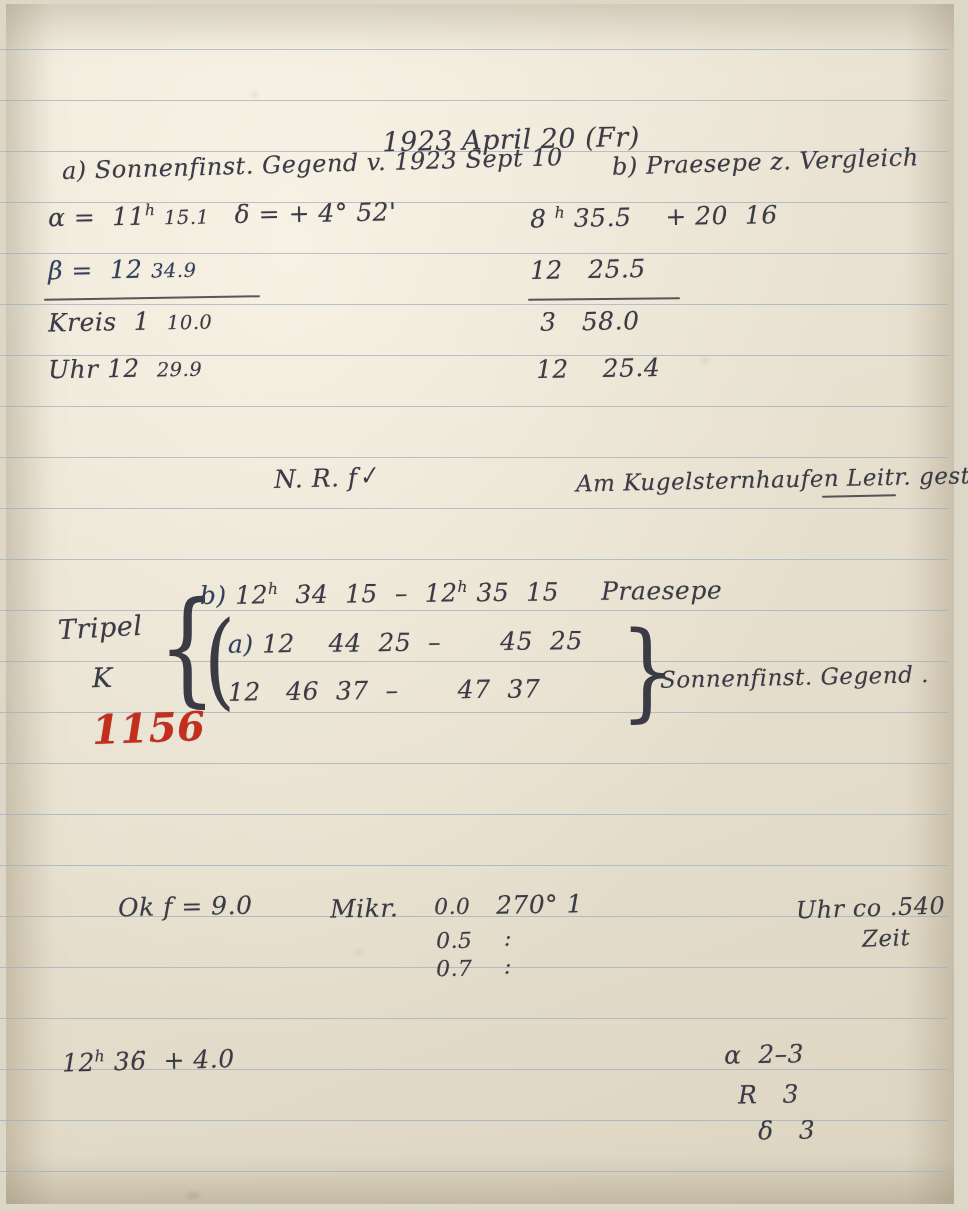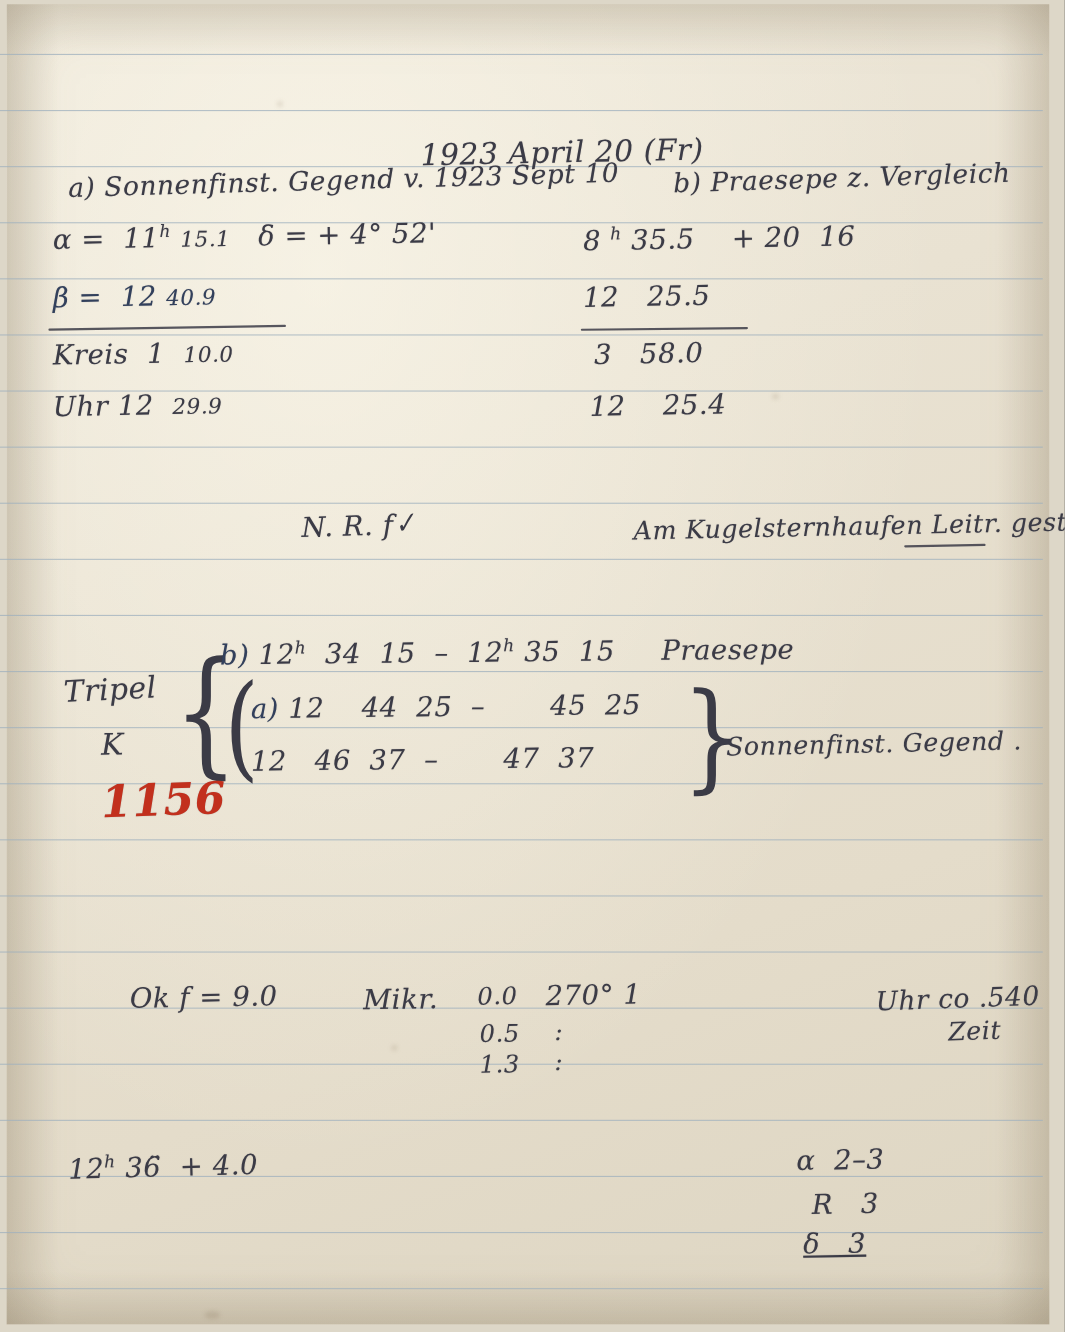--- a/index.html
+++ b/index.html
@@ -128,21 +128,21 @@
   <div class="hw" style="left:346px; top:93px; font-size:27px; transform:rotate(-1.2deg);">
     <span>1923 April 20 (Fr)</span>
   </div>
 
   <div class="hw" style="left:62px; top:150px; font-size:24px; transform:rotate(-1.6deg);">a) Sonnenfinst. Gegend v. 1923 Sept 10</div>
 
   <div class="hw" style="left:612px; top:148px; font-size:24px; transform:rotate(-1.8deg);">b) Praesepe z. Vergleich</div>
 
   <div class="hw" style="left:48px; top:200px; font-size:25px; transform:rotate(-1deg);">α =  11<span class="sup">h</span> <span class="small">15.1</span>   δ = + 4° 52'</div>
 
-  <div class="hw ink-blue" style="left:48px; top:255px; font-size:25px; transform:rotate(-1deg);">β =  12 <span class="small">40.9</span></div>
+  <div class="hw ink-blue" style="left:48px; top:255px; font-size:25px; transform:rotate(-1deg);">β =  12 <span class="small">34.9</span></div>
   <div class="underline-h" style="left:44px; top:297px; width:216px; transform:rotate(-0.9deg);"></div>
 
   <div class="hw" style="left:48px; top:307px; font-size:25px; transform:rotate(-1deg);">Kreis  1  <span class="small">10.0</span></div>
 
   <div class="hw" style="left:48px; top:354px; font-size:25px; transform:rotate(-1deg);">Uhr 12  <span class="small">29.9</span></div>
 
   <div class="hw" style="left:530px; top:202px; font-size:25px; transform:rotate(-1deg);">8 <span class="sup">h</span> 35.5    + 20  16</div>
   <div class="hw" style="left:530px; top:255px; font-size:25px; transform:rotate(-1deg);">12   25.5</div>
   <div class="underline-h" style="left:528px; top:298px; width:152px; transform:rotate(-0.6deg);"></div>
   <div class="hw" style="left:540px; top:307px; font-size:25px; transform:rotate(-1deg);">3   58.0</div>
@@ -171,27 +171,27 @@
   <div class="hw" style="left:660px; top:664px; font-size:23px; transform:rotate(-1.2deg);">Sonnenfinst. Gegend .</div>
 
   <div class="hw ink-red" style="left:92px; top:704px; font-size:40px; transform:rotate(-2deg);">1156</div>
 
   <div class="hw" style="left:118px; top:892px; font-size:25px; transform:rotate(-1deg);">Ok f = 9.0</div>
 
   <div class="hw" style="left:330px; top:894px; font-size:25px; transform:rotate(-1deg);">Mikr.</div>
 
   <div class="hw" style="left:434px; top:894px; font-size:22px; transform:rotate(-1deg);">0.0</div>
   <div class="hw" style="left:436px; top:928px; font-size:22px; transform:rotate(-1deg);">0.5</div>
-  <div class="hw" style="left:436px; top:956px; font-size:22px; transform:rotate(-1deg);">1.3</div>
+  <div class="hw" style="left:436px; top:956px; font-size:22px; transform:rotate(-1deg);">0.7</div>
 
   <div class="hw" style="left:496px; top:890px; font-size:25px; transform:rotate(-1deg);">270° 1</div>
   <div class="hw" style="left:504px; top:926px; font-size:22px;">:</div>
   <div class="hw" style="left:504px; top:954px; font-size:22px;">:</div>
 
   <div class="hw" style="left:796px; top:894px; font-size:24px; transform:rotate(-2deg);">Uhr co .540</div>
   <div class="hw" style="left:862px; top:925px; font-size:23px; transform:rotate(-2deg);">Zeit</div>
 
   <div class="hw" style="left:62px; top:1046px; font-size:25px; transform:rotate(-1.5deg);">12<span class="sup">h</span> 36̈  + 4.0</div>
 
   <div class="hw" style="left:724px; top:1040px; font-size:25px; transform:rotate(-1deg);">α  2–3</div>
   <div class="hw" style="left:738px; top:1080px; font-size:25px; transform:rotate(-1deg);">R   3</div>
-  <div class="hw" style="left:730px; top:1116px; font-size:25px; transform:rotate(-1deg);text-decoration:underline;">δ   3</div>
+  <div class="hw" style="left:758px; top:1116px; font-size:25px; transform:rotate(-1deg);">δ   3</div>
 </div>
 
 </body></html>

